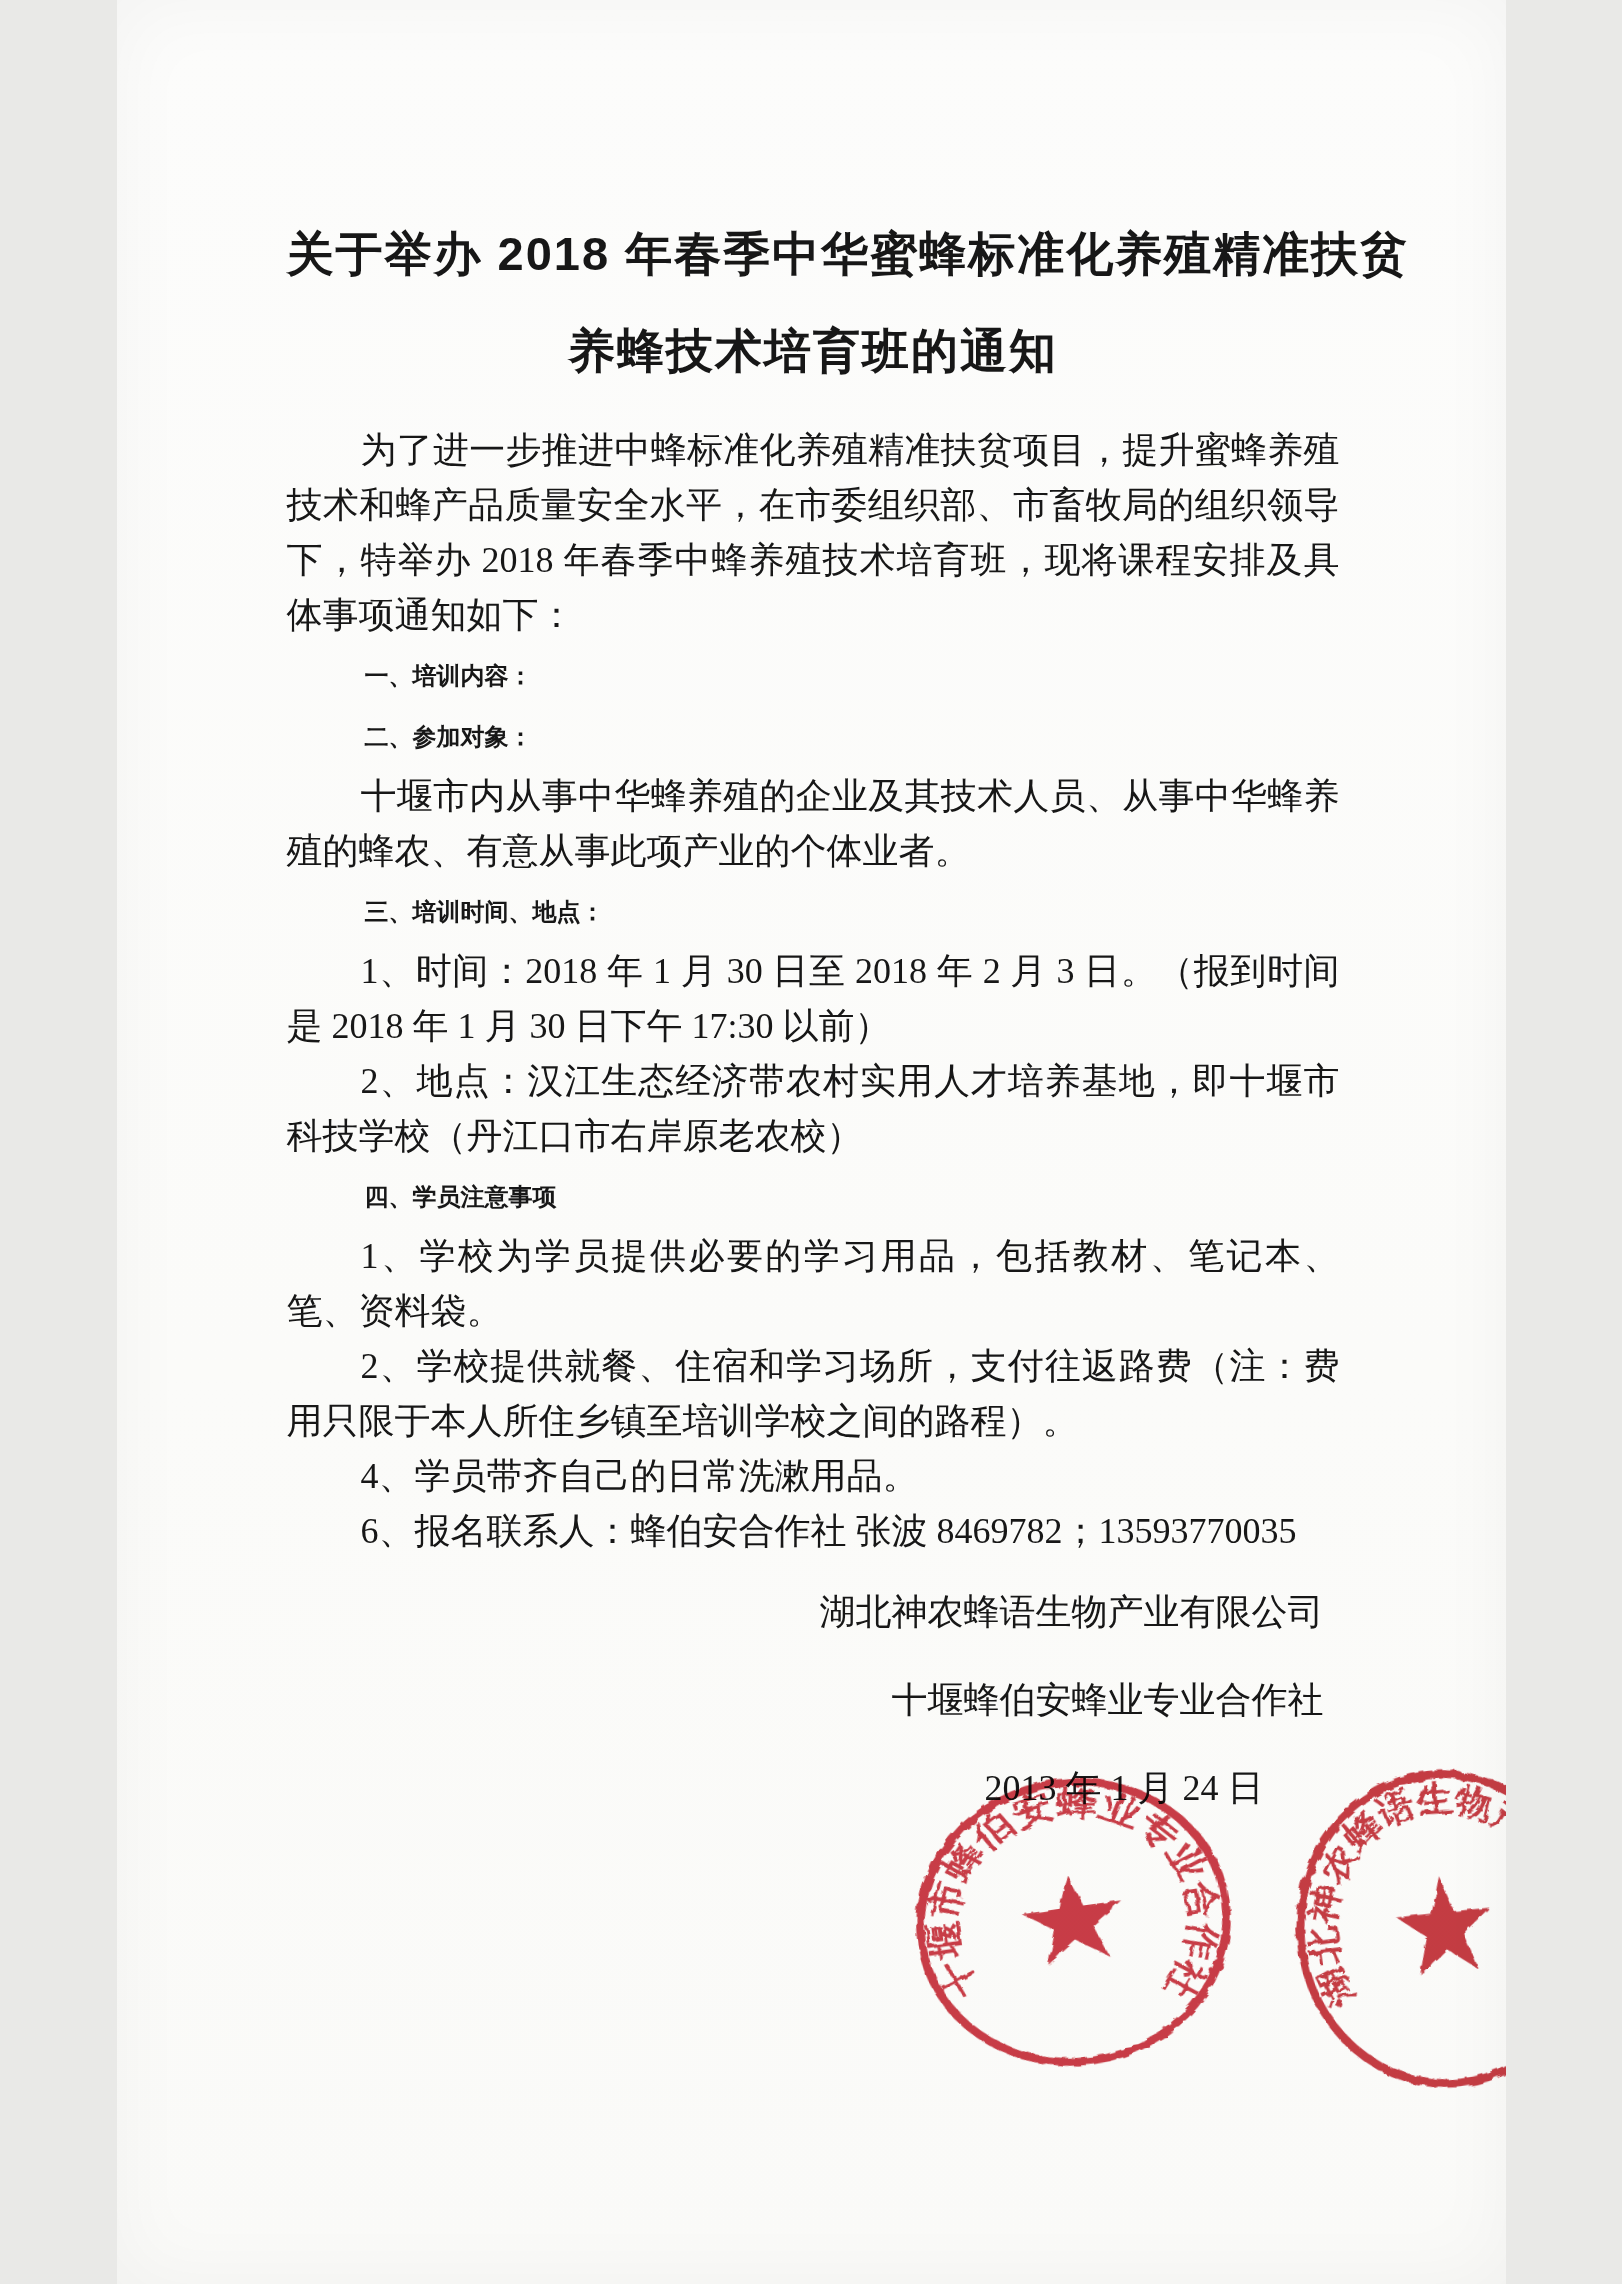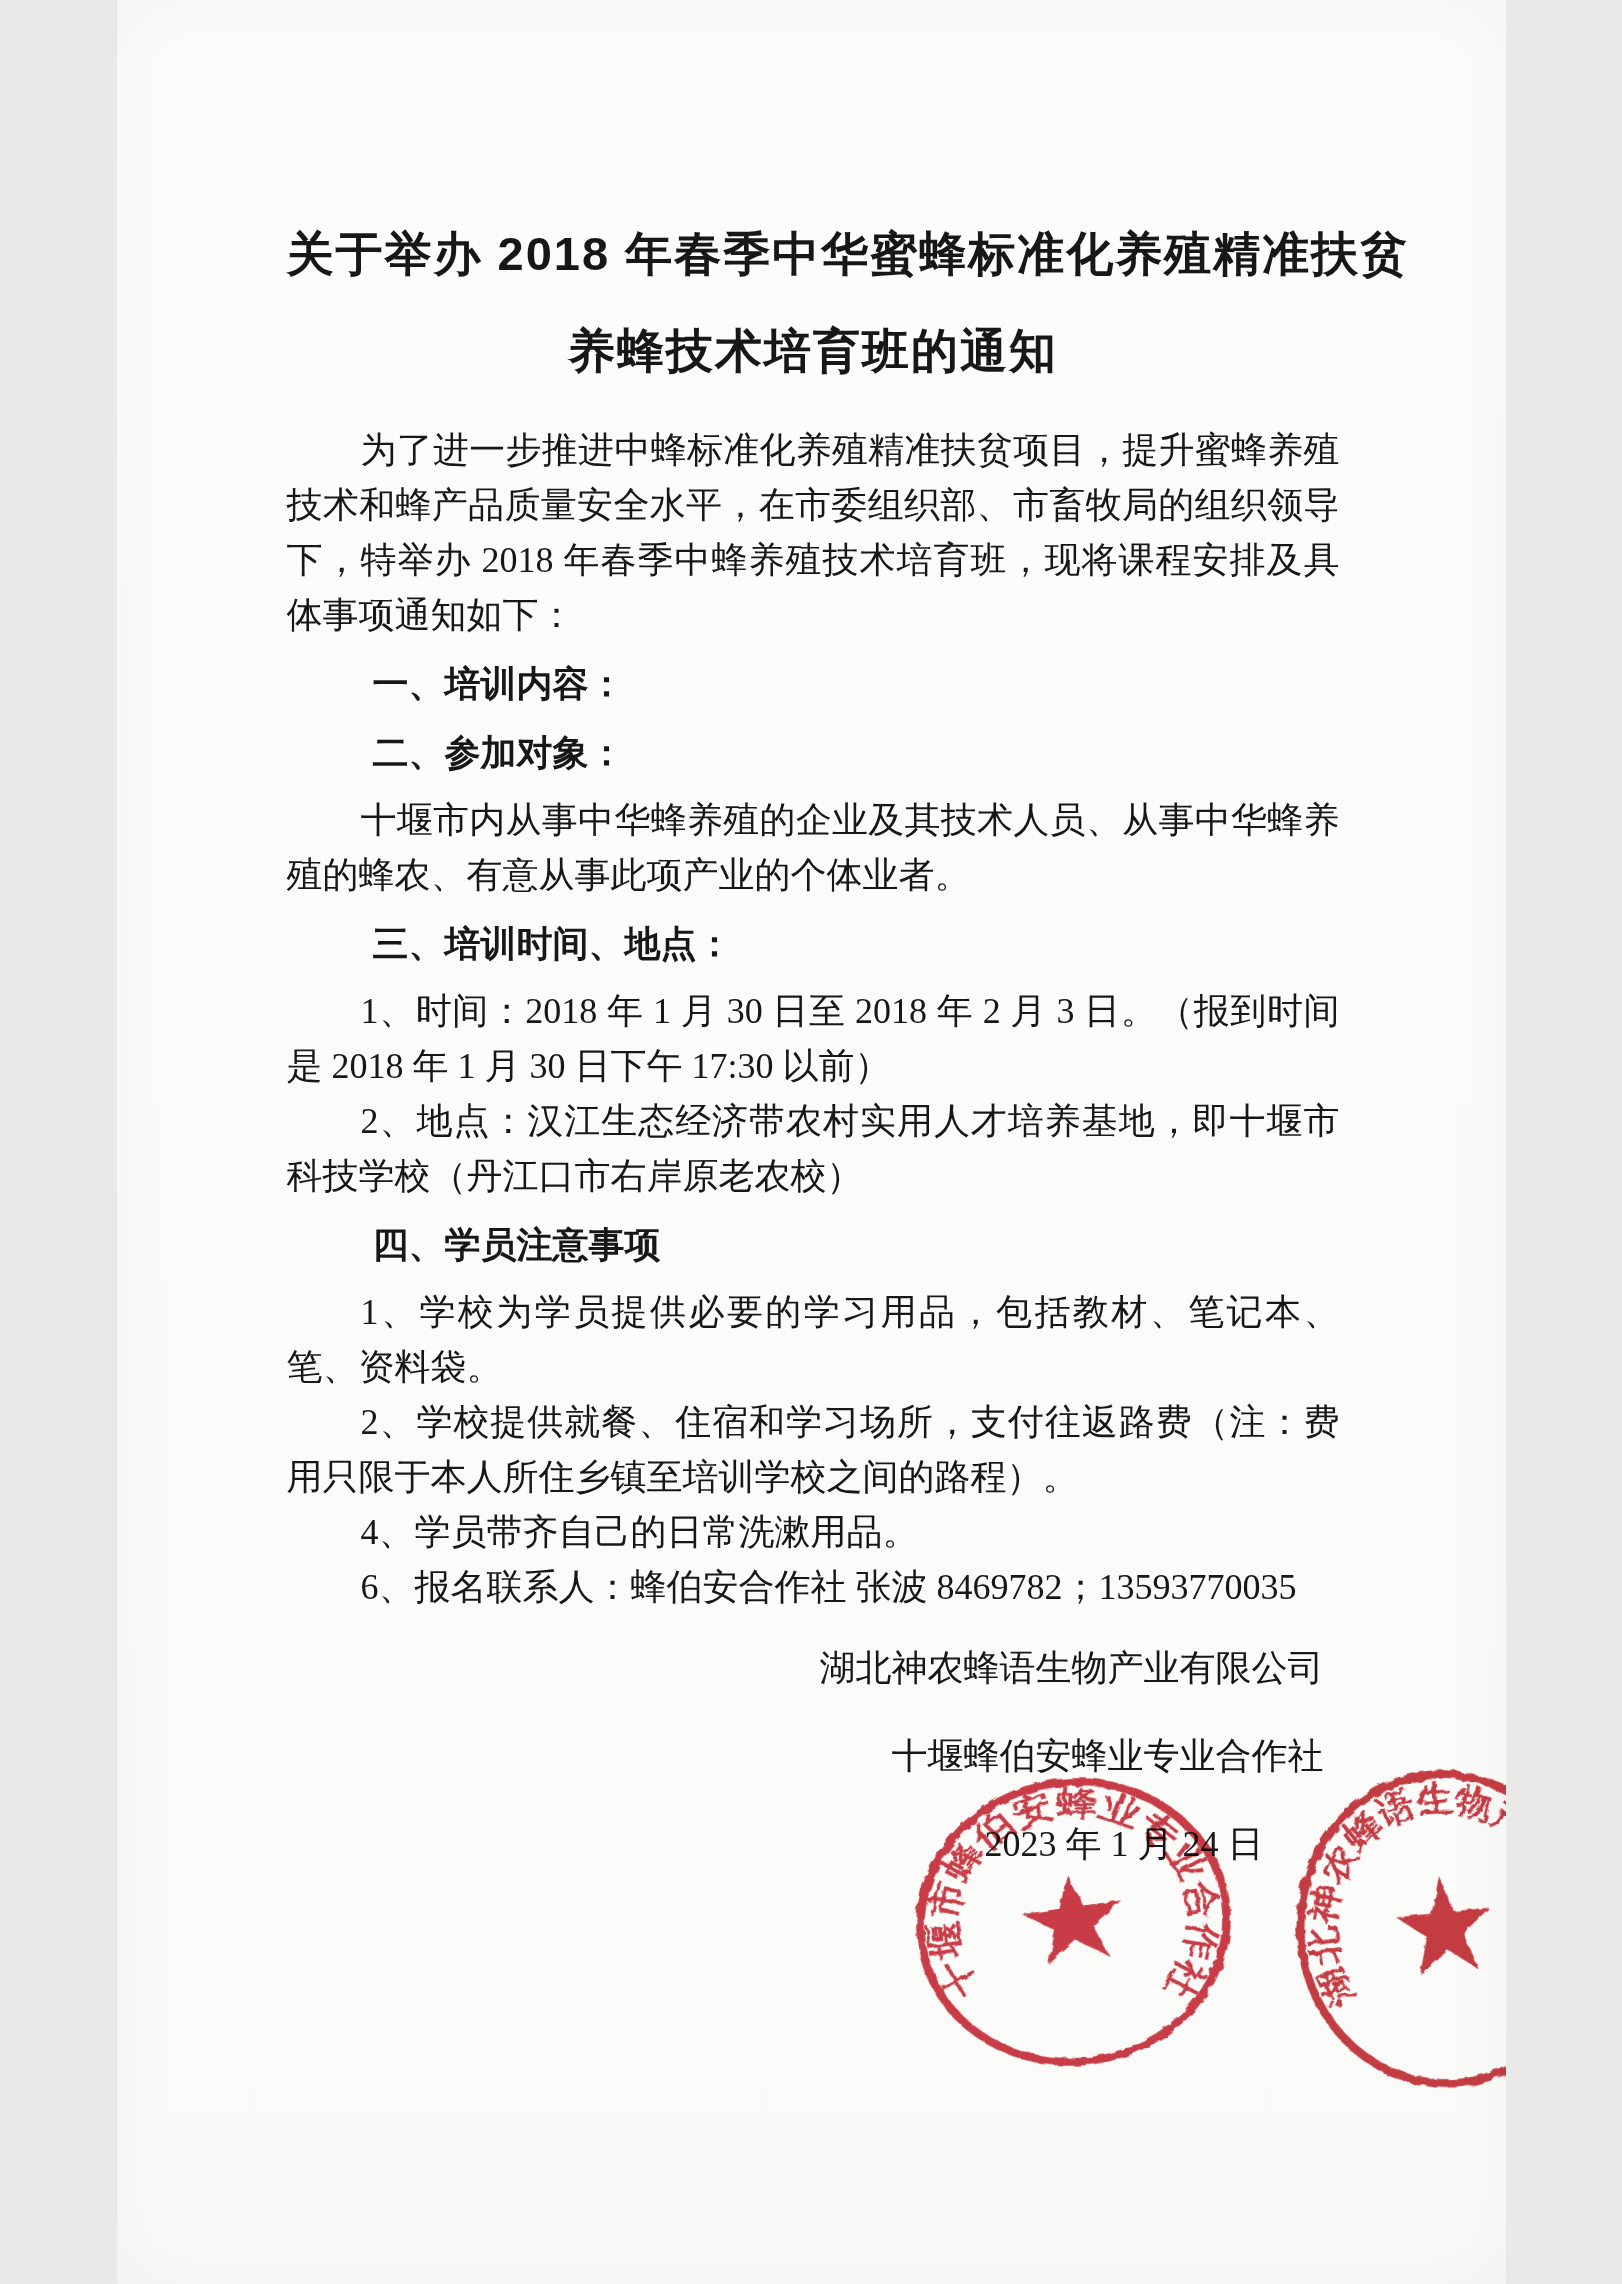--- a/index.html
+++ b/index.html
@@ -28,24 +28,24 @@
     font-size:36px;
     line-height:55px;
     text-align:justify;
     word-break:break-all;
     margin:0;
   }
   .indent{text-indent:74px;}
   .heading{
     font-family:"Liberation Sans",sans-serif;
     font-weight:bold;
-    font-size:36px;
+    font-size:24px;
     line-height:57px;
     text-indent:74px;
-    margin:12px;
+    margin:4px;
     word-break:break-all;
   }
   .body-block{margin-top:24px;}
   .contact-extra{text-indent:363px;}
   .signature-block{margin-top:17px;}
   .sig-line{
     font-family:"Liberation Serif",serif;
     font-size:36px;
     line-height:72px;
     text-align:right;
@@ -87,21 +87,21 @@
       <p class="heading">四、学员注意事项</p>
       <p class="para indent">1、学校为学员提供必要的学习用品，包括教材、笔记本、笔、资料袋。</p>
       <p class="para indent">2、学校提供就餐、住宿和学习场所，支付往返路费（注：费用只限于本人所住乡镇至培训学校之间的路程）。</p>
       <p class="para indent">4、学员带齐自己的日常洗漱用品。</p>
       <p class="para indent">6、报名联系人：蜂伯安合作社 张波 8469782；13593770035</p>
     </div>
 
     <div class="signature-block">
       <p class="sig-line">湖北神农蜂语生物产业有限公司</p>
       <p class="sig-line">十堰蜂伯安蜂业专业合作社</p>
-      <p class="sig-line sig-date">2023 年 1 月 24 日</p>
+      <p class="sig-line sig-date">2013 年 1 月 24 日</p>
     </div>
   </div>
 
   <svg class="stamp" style="left:792px;top:1772px;width:329px;height:300px;transform:rotate(-8deg);" viewBox="0 0 500 500" preserveAspectRatio="none">
     <defs>
       <filter id="rough1" x="-10%" y="-10%" width="120%" height="120%">
         <feTurbulence type="fractalNoise" baseFrequency="0.055" numOctaves="2" seed="7" result="n"></feTurbulence>
         <feDisplacementMap in="SourceGraphic" in2="n" scale="9"></feDisplacementMap>
       </filter>
       <path id="ring-path-1" d="M 95.8,339 A 178,178 0 1 1 364.4,386.4" fill="none"></path>

